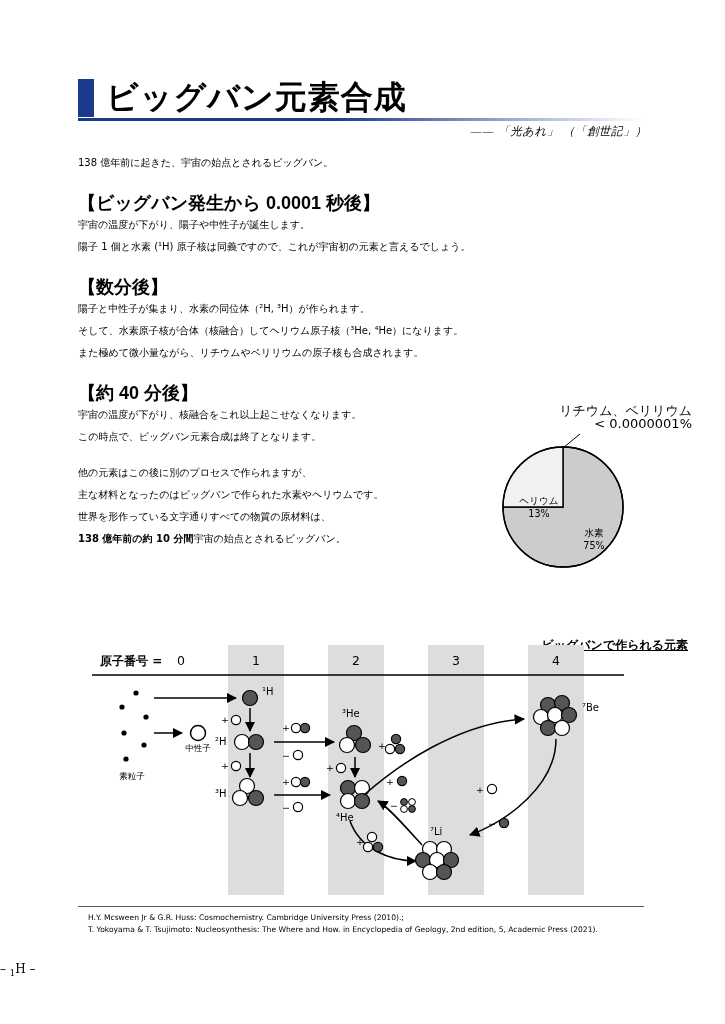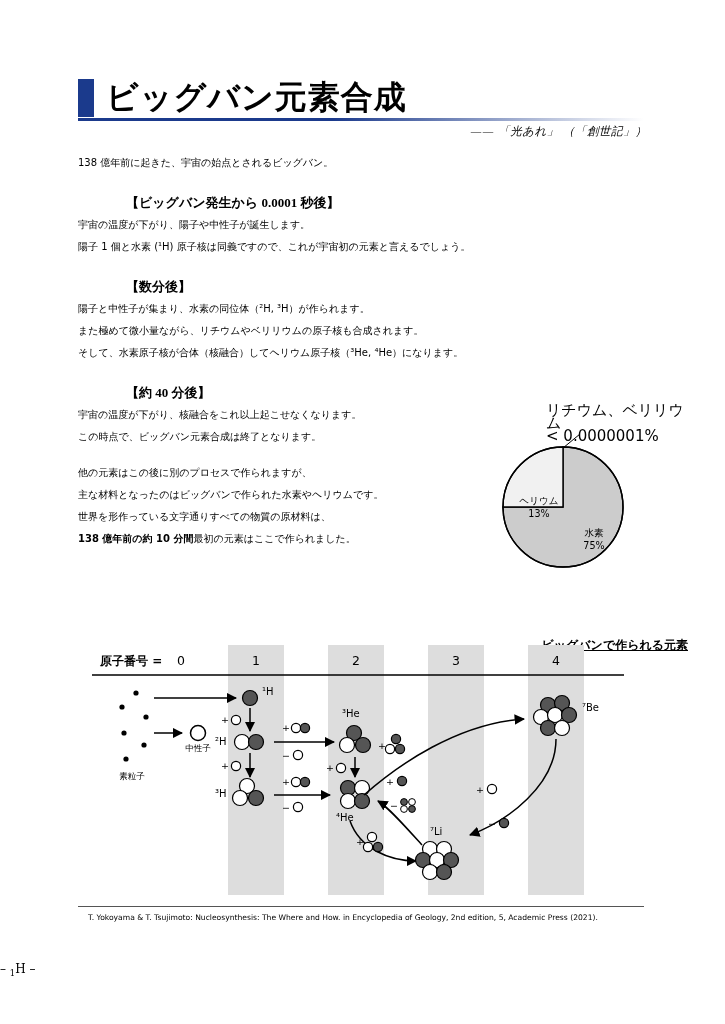--- a/index.html
+++ b/index.html
@@ -25,30 +25,30 @@
     background:linear-gradient(to right,#1b3a8c 0%, #1b3a8c 45%, #ffffff 100%);
   }
   .subtitle {
     position:absolute; right:78px; top:124px; font-size:11.5px; font-style:italic;
     font-family:"DejaVu Serif",serif; letter-spacing:0.5px;
   }
 
   
   .body { position:absolute; left:78px; top:152px; width:566px; }
   .p { font-size:10px; line-height:22px; font-family:"DejaVu Sans",sans-serif; }
-  .h { font-size:13px; font-weight:bold; line-height:22px; margin-top:18px;
-       font-family:Liberation Serif, serif;margin-left:48px; }
+  .h { font-size:18px; font-weight:bold; line-height:22px; margin-top:18px;
+       font-family:Liberation Sans, sans-serif; }
   .gap { height:14px; }
   .b { font-weight:bold; }
 
   
   .chart { position:absolute; left:488px; top:404px; width:200px; height:222px; }
   .chart-anno {
-    position:absolute; left:58px; top:0; width:146px; text-align:left;
-    font-size:15px; line-height:13px; font-family:"DejaVu Sans",sans-serif;
+    position:absolute; left:58px; top:0; width:146px; text-align:right;
+    font-size:13px; line-height:13px; font-family:"DejaVu Sans",sans-serif;
   }
   .chart-leader { position:absolute; left:0; top:0; width:200px; height:222px; }
   .pie-wrap { position:absolute; left:14px; top:42px; width:122px; height:122px; }
   .chart-caption {
     position:absolute; left:0; top:190px; width:200px; text-align:right;
     font-size:12px; font-weight:bold; text-decoration:underline;
     font-family:"DejaVu Sans",sans-serif; white-space:nowrap;margin-top:43px;
   }
   .pie-label {
     position:absolute; font-size:9.6px; text-align:center; line-height:13px;
@@ -84,33 +84,33 @@
 
   <div class="body">
     <div class="p">138 億年前に起きた、宇宙の始点とされるビッグバン。</div>
 
     <div class="h">【ビッグバン発生から 0.0001 秒後】</div>
     <div class="p">宇宙の温度が下がり、陽子や中性子が誕生します。</div>
     <div class="p">陽子 1 個と水素 (¹H) 原子核は同義ですので、これが宇宙初の元素と言えるでしょう。</div>
 
     <div class="h">【数分後】</div>
     <div class="p">陽子と中性子が集まり、水素の同位体（²H, ³H）が作られます。</div>
+    <div class="p">そして、水素原子核が合体（核融合）してヘリウム原子核（³He, ⁴He）になります。</div>
     <div class="p">また極めて微小量ながら、リチウムやベリリウムの原子核も合成されます。</div>
-    <div class="p">そして、水素原子核が合体（核融合）してヘリウム原子核（³He, ⁴He）になります。</div>
 
     <div class="h">【約 40 分後】</div>
     <div class="p">宇宙の温度が下がり、核融合をこれ以上起こせなくなります。</div>
     <div class="p">この時点で、ビッグバン元素合成は終了となります。</div>
 
     <div class="gap"></div>
 
     <div class="p">他の元素はこの後に別のプロセスで作られますが、</div>
     <div class="p">主な材料となったのはビッグバンで作られた水素やヘリウムです。</div>
     <div class="p">世界を形作っている文字通りすべての物質の原材料は、</div>
-    <div class="p"><span class="b">138 億年前の約 10 分間</span><span>最初の元素はここで作られました。</span></div>
+    <div class="p"><span class="b">138 億年前の約 10 分間</span><span>宇宙の始点とされるビッグバン。</span></div>
   </div>
 
   <div class="chart">
     <div class="chart-anno">
       <div>リチウム、ベリリウム</div>
       <div>&lt; 0.0000001%</div>
     </div>
     <svg class="chart-leader" width="200" height="222">
       <path d="M 92 30 L 75 44" stroke="#000" stroke-width="1" fill="none"></path>
     </svg>
@@ -298,20 +298,21 @@
           <circle cx="334" cy="157" r="3.4" fill="#fff" stroke="#000" stroke-width="1"></circle>
           <circle cx="326" cy="164" r="3.4" fill="#fff" stroke="#000" stroke-width="1"></circle>
           <circle cx="334" cy="164" r="3.4" fill="#555" stroke="#000" stroke-width="1"></circle>
         </g>
       </g>
     </svg>
   </div>
 
   <div class="foot-rule"></div>
   <div class="refs">
+    <div>H.Y. Mcsween Jr &amp; G.R. Huss: Cosmochemistry. Cambridge University Press (2010).;</div>
     <div>T. Yokoyama &amp; T. Tsujimoto: Nucleosynthesis: The Where and How. in Encyclopedia of Geology, 2nd edition, 5, Academic Press (2021).</div>
   </div>
   <div class="pagenum">
     <span>–</span>
     <sub>1</sub><span>H</span>
     <span>–</span>
   </div>
 
 </div>
 

